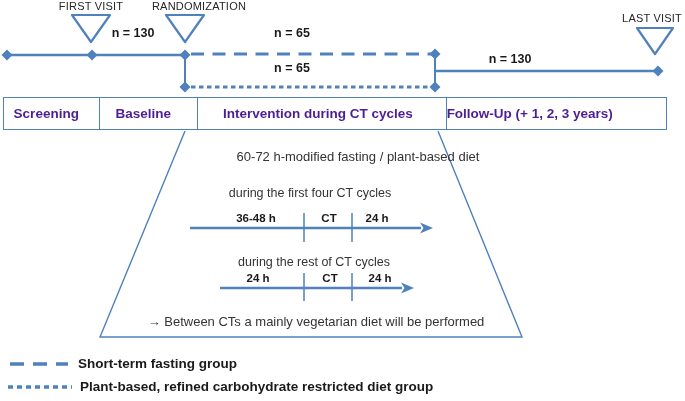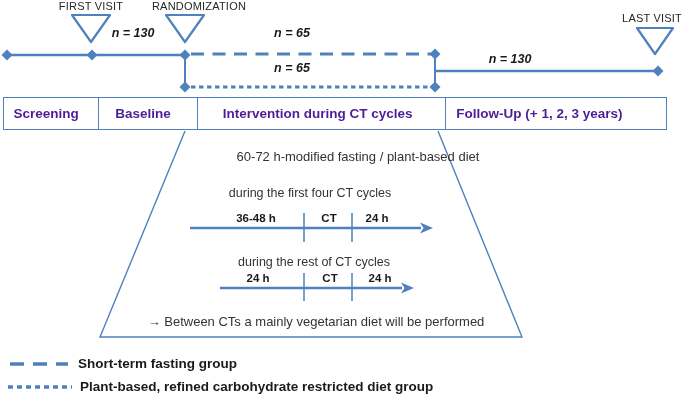--- a/index.html
+++ b/index.html
@@ -9,21 +9,21 @@
     width: 685px; height: 401px;
     background: #fff;
     font-family: "Liberation Sans", "DejaVu Sans", sans-serif;
     color: var(--text);
     overflow: hidden;
   }
   svg.layer { position:absolute; left:0; top:0; }
   .lbl { position:absolute; white-space:nowrap; }
   .ctr { transform: translateX(-50%); }
   .visit-lbl { font-size:11px; color:#262626; letter-spacing:0.2px; }
-  .n-lbl { font-size:12.5px; font-weight:700; font-style:italic; color:#1a1a1a; }
+  .n-lbl { font-size:12.5px; font-weight:700; color:#1a1a1a; }
   .detail-txt { font-size:13px; color:#333; }
   .cap-txt { font-size:12.5px; color:#333; }
   .seg-lbl { font-size:11.5px; font-weight:700; color:#1a1a1a; }
   .note-txt { font-size:13px; color:#333; }
   .legend-lbl { font-size:13.5px; font-weight:700; color:#1a1a1a; }
 
   .phase-table {
     position:absolute; left:3px; top:97px;
     width:664px; height:33px;
     display:flex;
@@ -34,21 +34,21 @@
   .phase-cell {
     display:flex; align-items:center; justify-content:center;
     font-size:13.5px; font-weight:700; color:#4c1d95;
     box-sizing:border-box;
     height:100%;
   }
   .phase-cell + .phase-cell { border-left:1.5px solid var(--blue);margin-left:10px; }
   .cell-screening { width:89px; }
   .cell-baseline  { width:93px; }
   .cell-intervention { width:250px; justify-content:flex-start; padding-left:25px; }
-  .cell-followup  { width:232px; justify-content:flex-start; padding-left:10px; }
+  .cell-followup  { width:232px; justify-content:flex-start; }
 
   .tri { fill:#fff; stroke:var(--blue); stroke-width:2.2; stroke-linejoin:round; }
   .tl-line { stroke:var(--blue); stroke-width:2.5; fill:none; }
   .tl-conn { stroke:var(--blue); stroke-width:2; fill:none; }
   .tl-dash { stroke:var(--blue); stroke-width:3; fill:none; stroke-dasharray:13 8.5; }
   .tl-dot  { stroke:var(--blue); stroke-width:3; fill:none; stroke-dasharray:4.5 3.5; }
   .diamond { fill:var(--blue); }
   .funnel { stroke:var(--blue); stroke-width:1.4; fill:none; }
   .arrow-line { stroke:var(--blue); stroke-width:2.5; fill:none; }
   .arrow-head { fill:var(--blue); }

